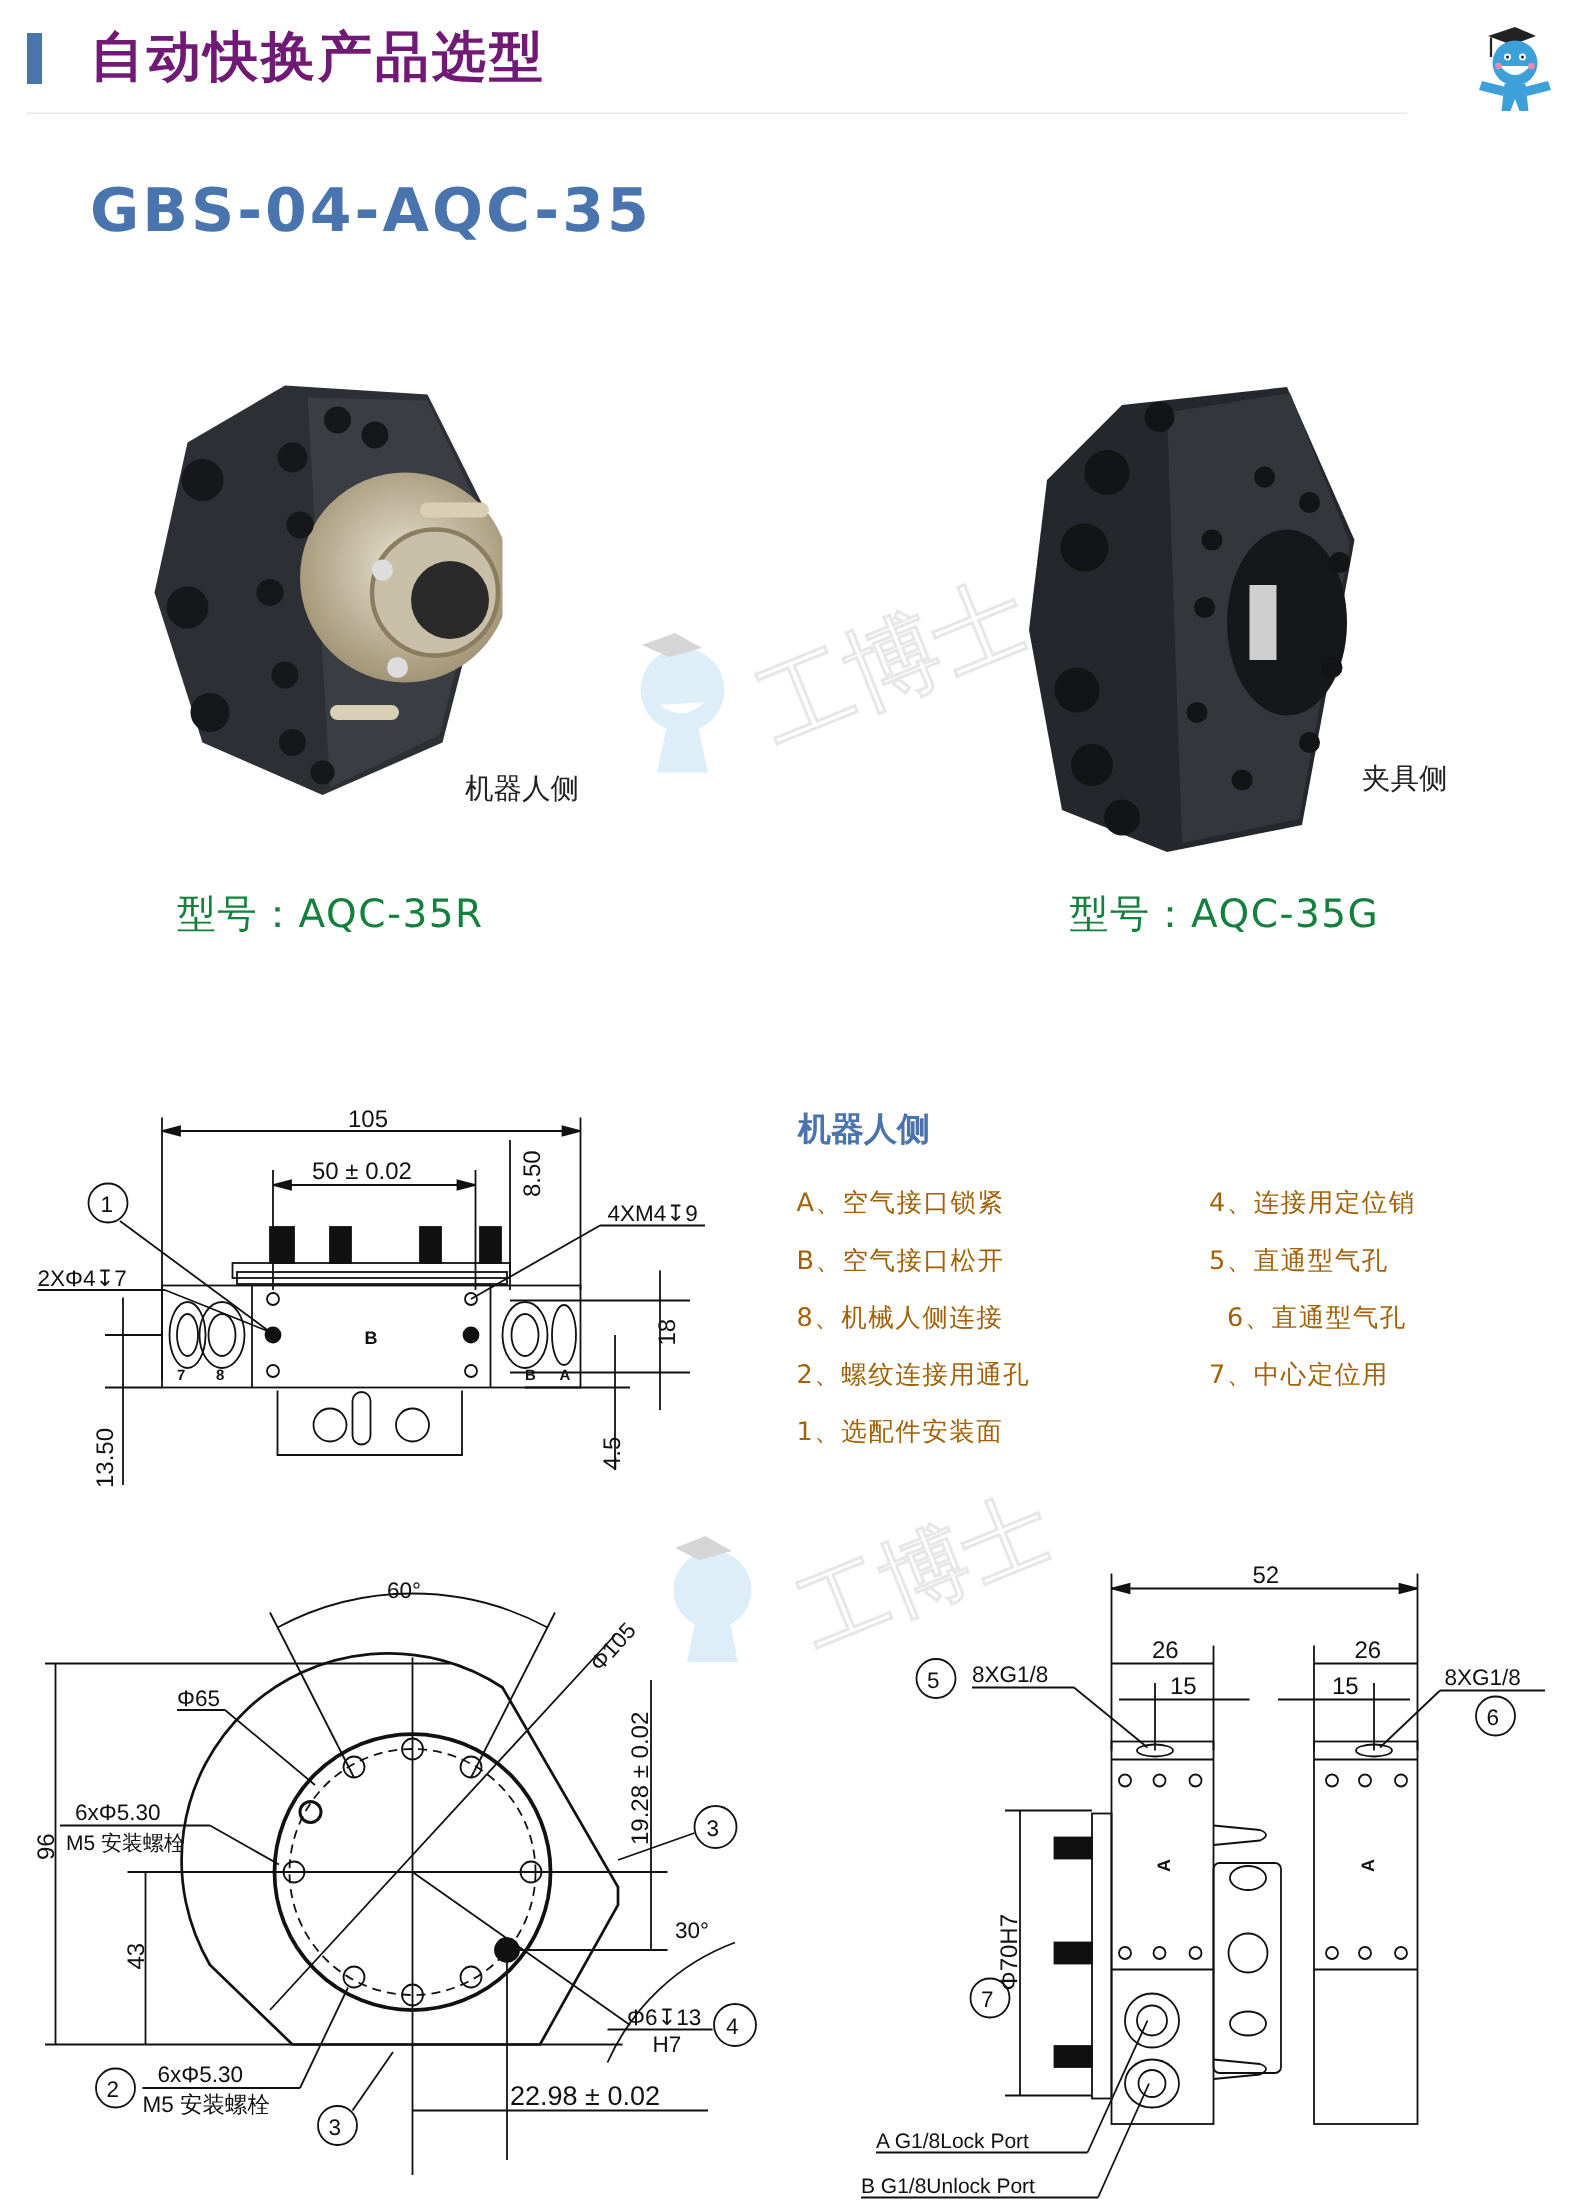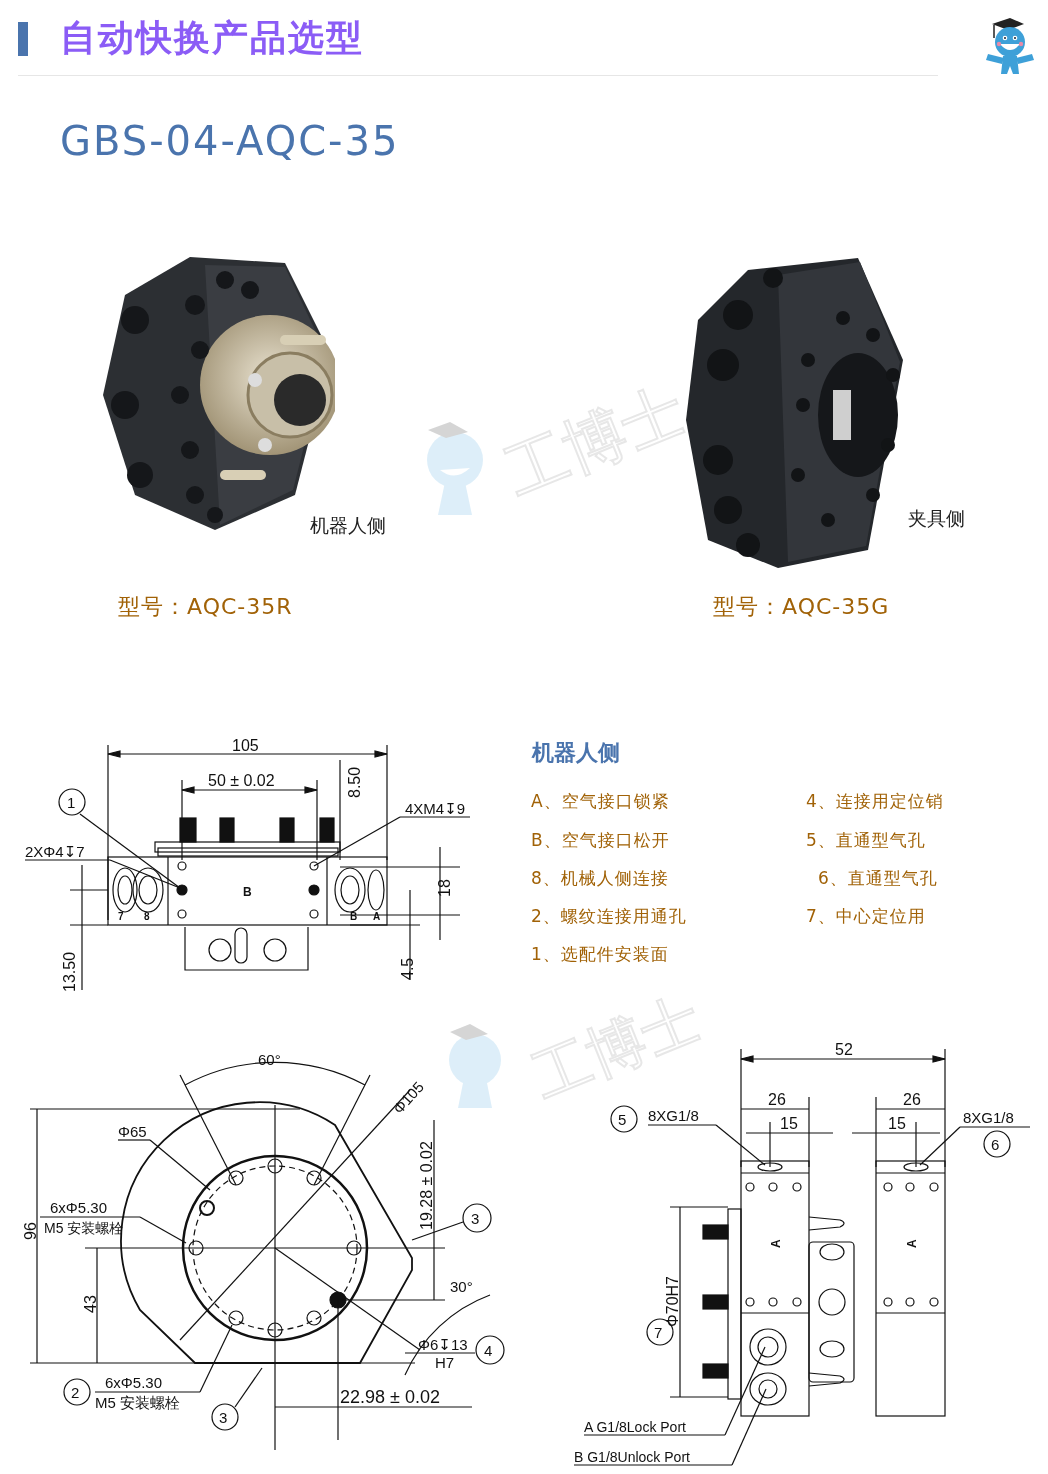--- a/index.html
+++ b/index.html
@@ -1,26 +1,26 @@
 <!DOCTYPE html>
 <html><head>
 <meta charset="utf-8">
 <style>
   html, body { margin:0; padding:0; background:#ffffff; }
   body { width:1048px; height:1474px; position:relative; overflow:hidden;
          font-family:"DejaVu Sans", sans-serif; color:#222; }
   .abs { position:absolute; }
   .title-bar { left:18px; top:22px; width:10px; height:34px; background:#4a74ad; }
-  .page-title { left:60px; top:14px; font-size:36px; font-weight:bold; color:#8b5cf6; letter-spacing:2px; }
+  .page-title { left:60px; top:14px; font-size:36px; font-weight:bold; color:#701a75; letter-spacing:2px; }
   .header-rule { left:18px; top:75px; width:920px; height:1px; background:#e6e6e6; }
   .mascot { left:978px; top:14px; width:64px; height:66px; }
-  .model-title { left:60px; top:118px; font-size:40px; font-weight:normal; color:#4a74ad; letter-spacing:2px; }
+  .model-title { left:60px; top:118px; font-size:40px; font-weight:bold; color:#4a74ad; letter-spacing:2px; }
   .product-img { }
   .side-label { font-size:19px; color:#222; }
-  .model-label { font-size:22px; color:#a16207; letter-spacing:1px; }
+  .model-label { font-size:26px; color:#15803d; letter-spacing:1px; }
   .legend-title { left:532px; top:738px; font-size:22px; font-weight:bold; color:#4a74ad; }
   .legend-item { font-size:17px; color:#a16207; letter-spacing:1px; }
   .watermark { opacity:0.35; }
   svg text { font-family:"Liberation Sans", sans-serif; }
 </style>
 </head>
 <body>
 
 <div class="abs title-bar"></div>
 <div class="abs page-title">自动快换产品选型</div>

